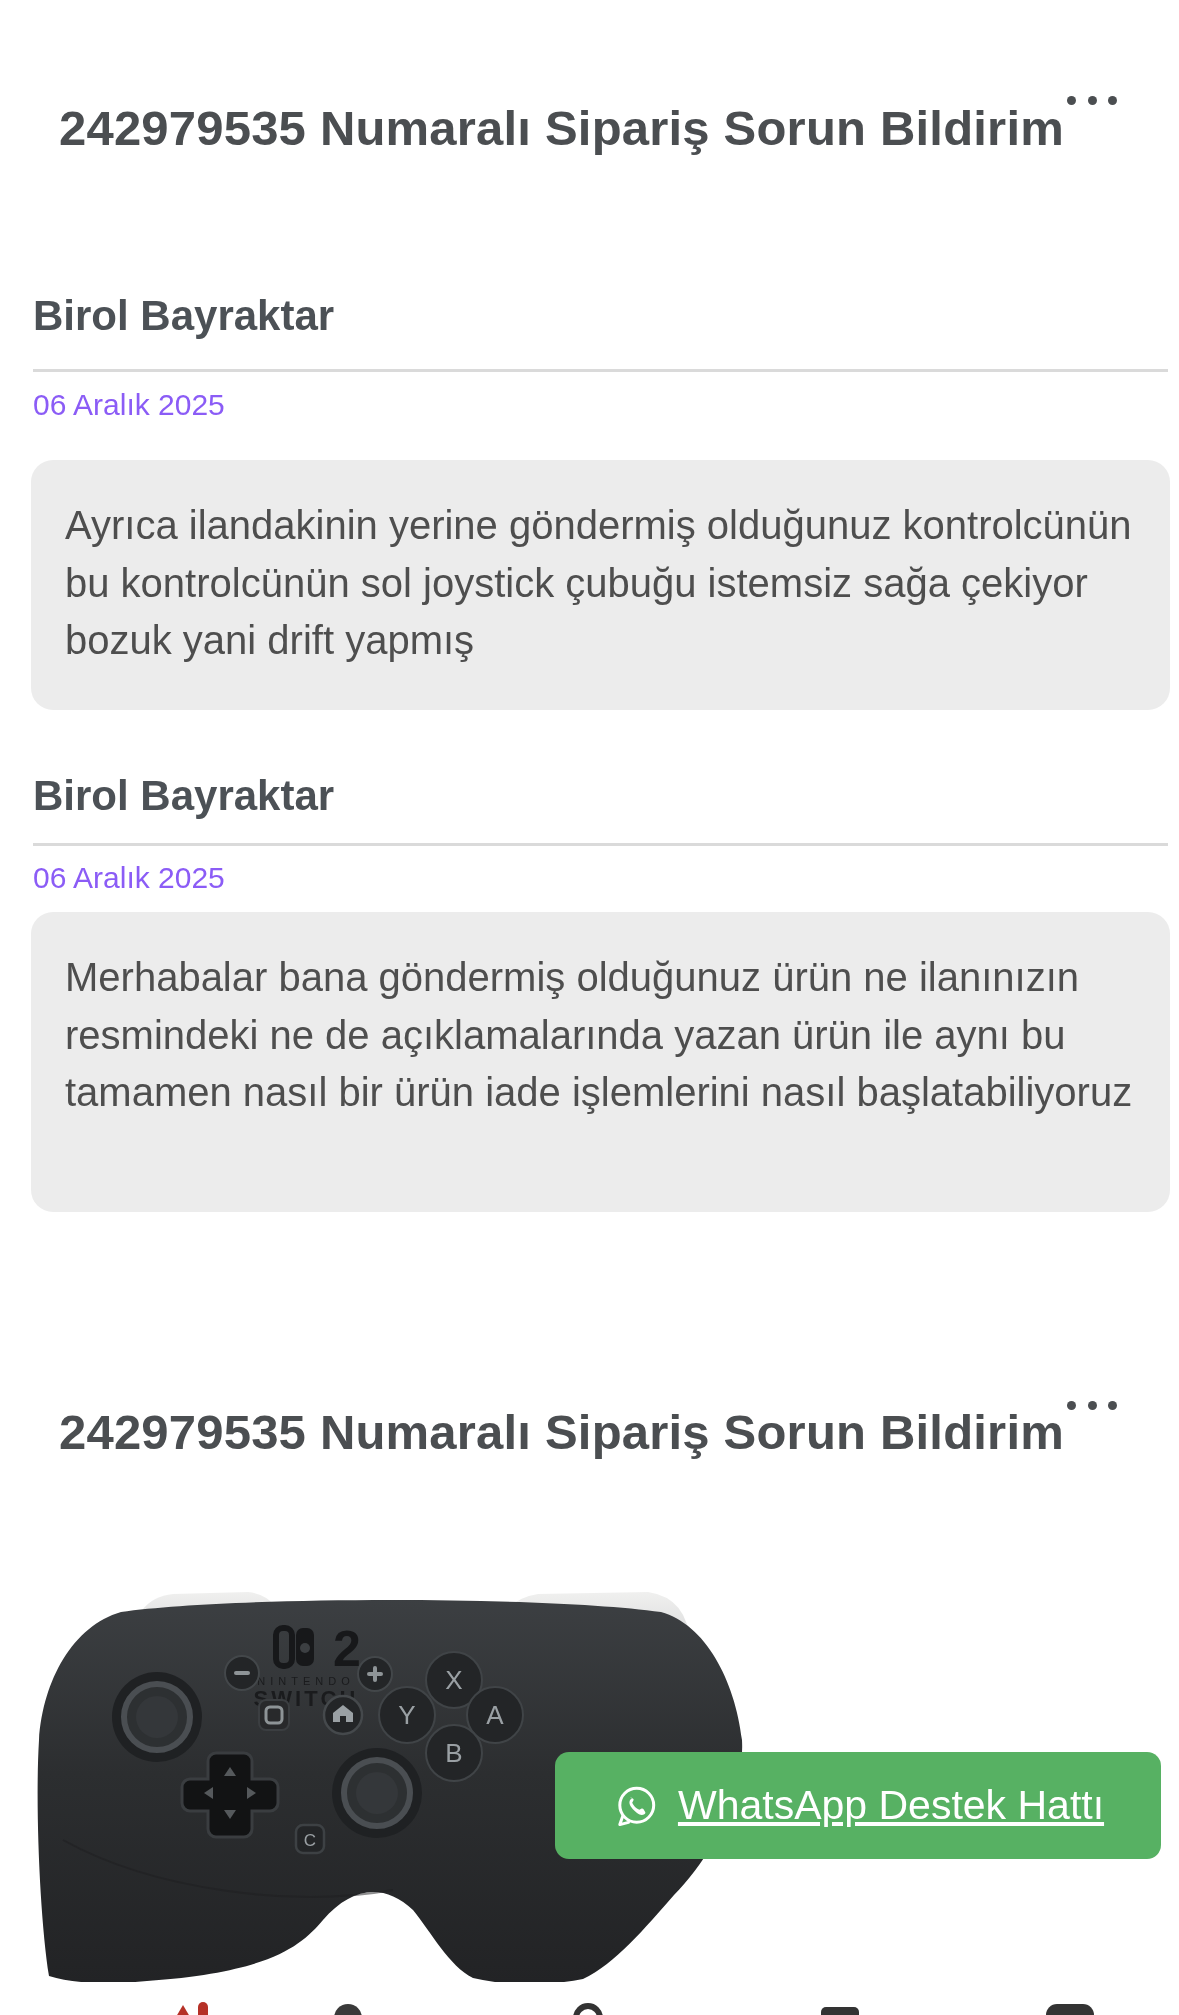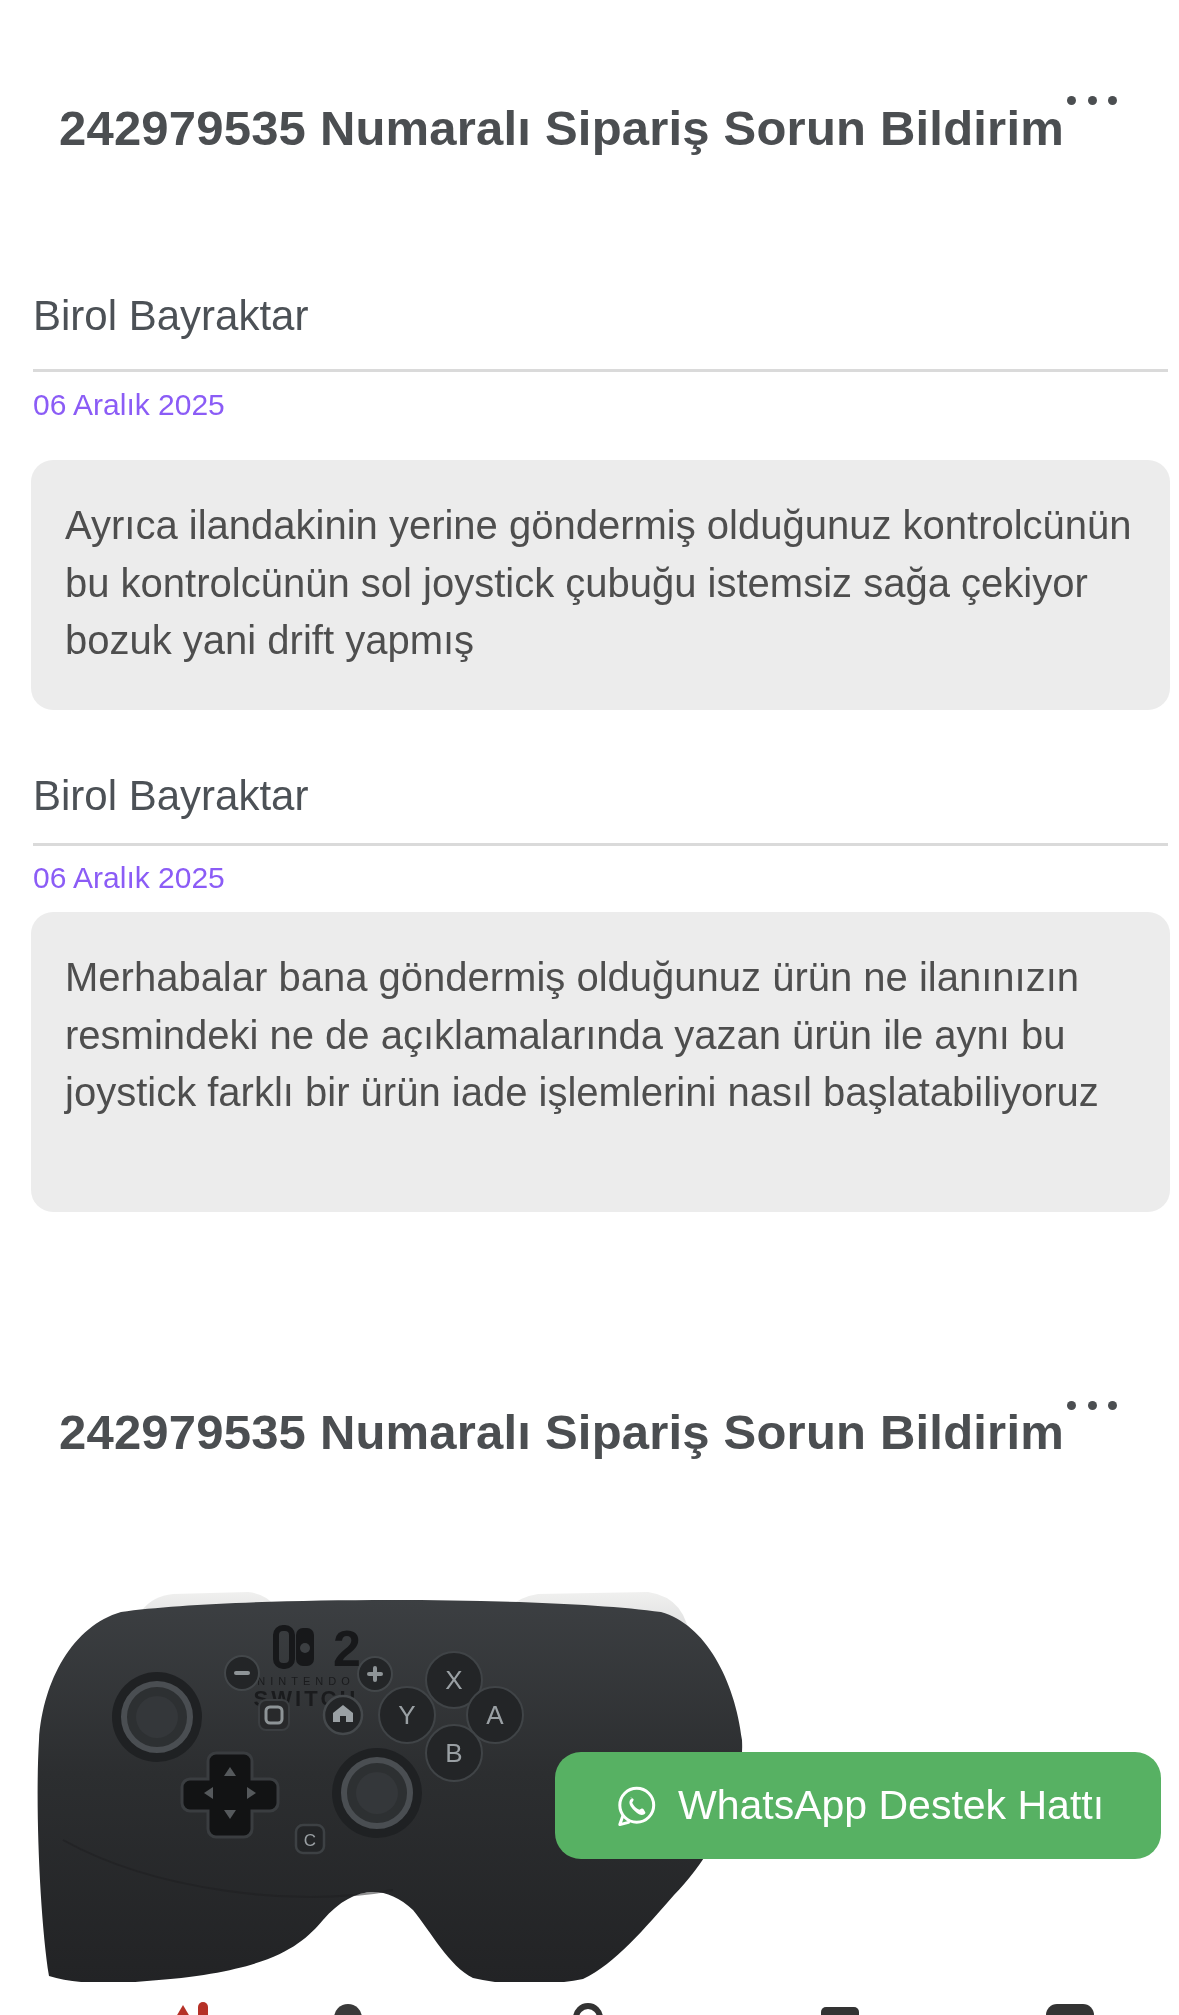--- a/index.html
+++ b/index.html
@@ -33,21 +33,21 @@
     cursor:pointer;
   }
   .menu-dots .dot{
     width:9px;height:9px;border-radius:50%;
     background:#4b4e51;
   }
 
   .author{
     left:33px;
     font-size:42px;
-    font-weight:400;
+    font-weight:700;
     color:#4c5156;
     line-height:48px;
   }
   .divider{
     left:33px;right:33px;
     height:3px;
     background:#dadada;
   }
   .msg-date{
     left:33px;
@@ -67,27 +67,28 @@
     overflow:hidden;
   }
   .bubble-1{top:440px;height:250px;margin-top:20px;}
   .bubble-2{top:912px;height:300px;}
 
   
   .wa-button{
     left:555px;top:1752px;
     width:606px;height:107px;
     background:#57b163;
-    border-radius:26px;
+    border-radius:14px;
     display:flex;align-items:center;justify-content:center;
     gap:18px;
     color:#ffffff;
     font-size:41px;
     cursor:pointer;
     z-index:5;
+    text-decoration:underline;
   }
   .wa-button svg{flex:0 0 auto;}
 
   
   .tab-icon{z-index:6;}
   .tab-person-filled{
     left:334px;top:2004px;width:28px;height:28px;
     border-radius:50%;background:#3a3a3a;
   }
   .tab-ring{
@@ -117,21 +118,21 @@
   </div>
 
   <div class="abs author" style="top:292px;">Birol Bayraktar</div>
   <div class="abs divider" style="top:369px;"></div>
   <div class="abs msg-date" style="top:388px;">06 Aralık 2025</div>
   <div class="abs bubble bubble-1">Ayrıca ilandakinin yerine göndermiş olduğunuz kontrolcünün bu kontrolcünün sol joystick çubuğu istemsiz sağa çekiyor bozuk yani drift yapmış</div>
 
   <div class="abs author" style="top:772px;">Birol Bayraktar</div>
   <div class="abs divider" style="top:843px;"></div>
   <div class="abs msg-date" style="top:861px;">06 Aralık 2025</div>
-  <div class="abs bubble bubble-2">Merhabalar bana göndermiş olduğunuz ürün ne ilanınızın resmindeki ne de açıklamalarında yazan ürün ile aynı bu joystick farklı bir ürün iade işlemlerini nasıl başlatabiliyoruz</div>
+  <div class="abs bubble bubble-2">Merhabalar bana göndermiş olduğunuz ürün ne ilanınızın resmindeki ne de açıklamalarında yazan ürün ile aynı bu tamamen nasıl bir ürün iade işlemlerini nasıl başlatabiliyoruz</div>
 
   <div class="abs report-title" style="top:1404px;">242979535 Numaralı Sipariş Sorun Bildirim</div>
   <div class="abs menu-dots" style="top:1394px;">
     <span class="dot"></span>
     <span class="dot"></span>
     <span class="dot"></span>
   </div>
 
   <svg class="abs" style="left:33px;top:1590px;" width="716" height="392" viewBox="0 0 716 392">
     <defs>

